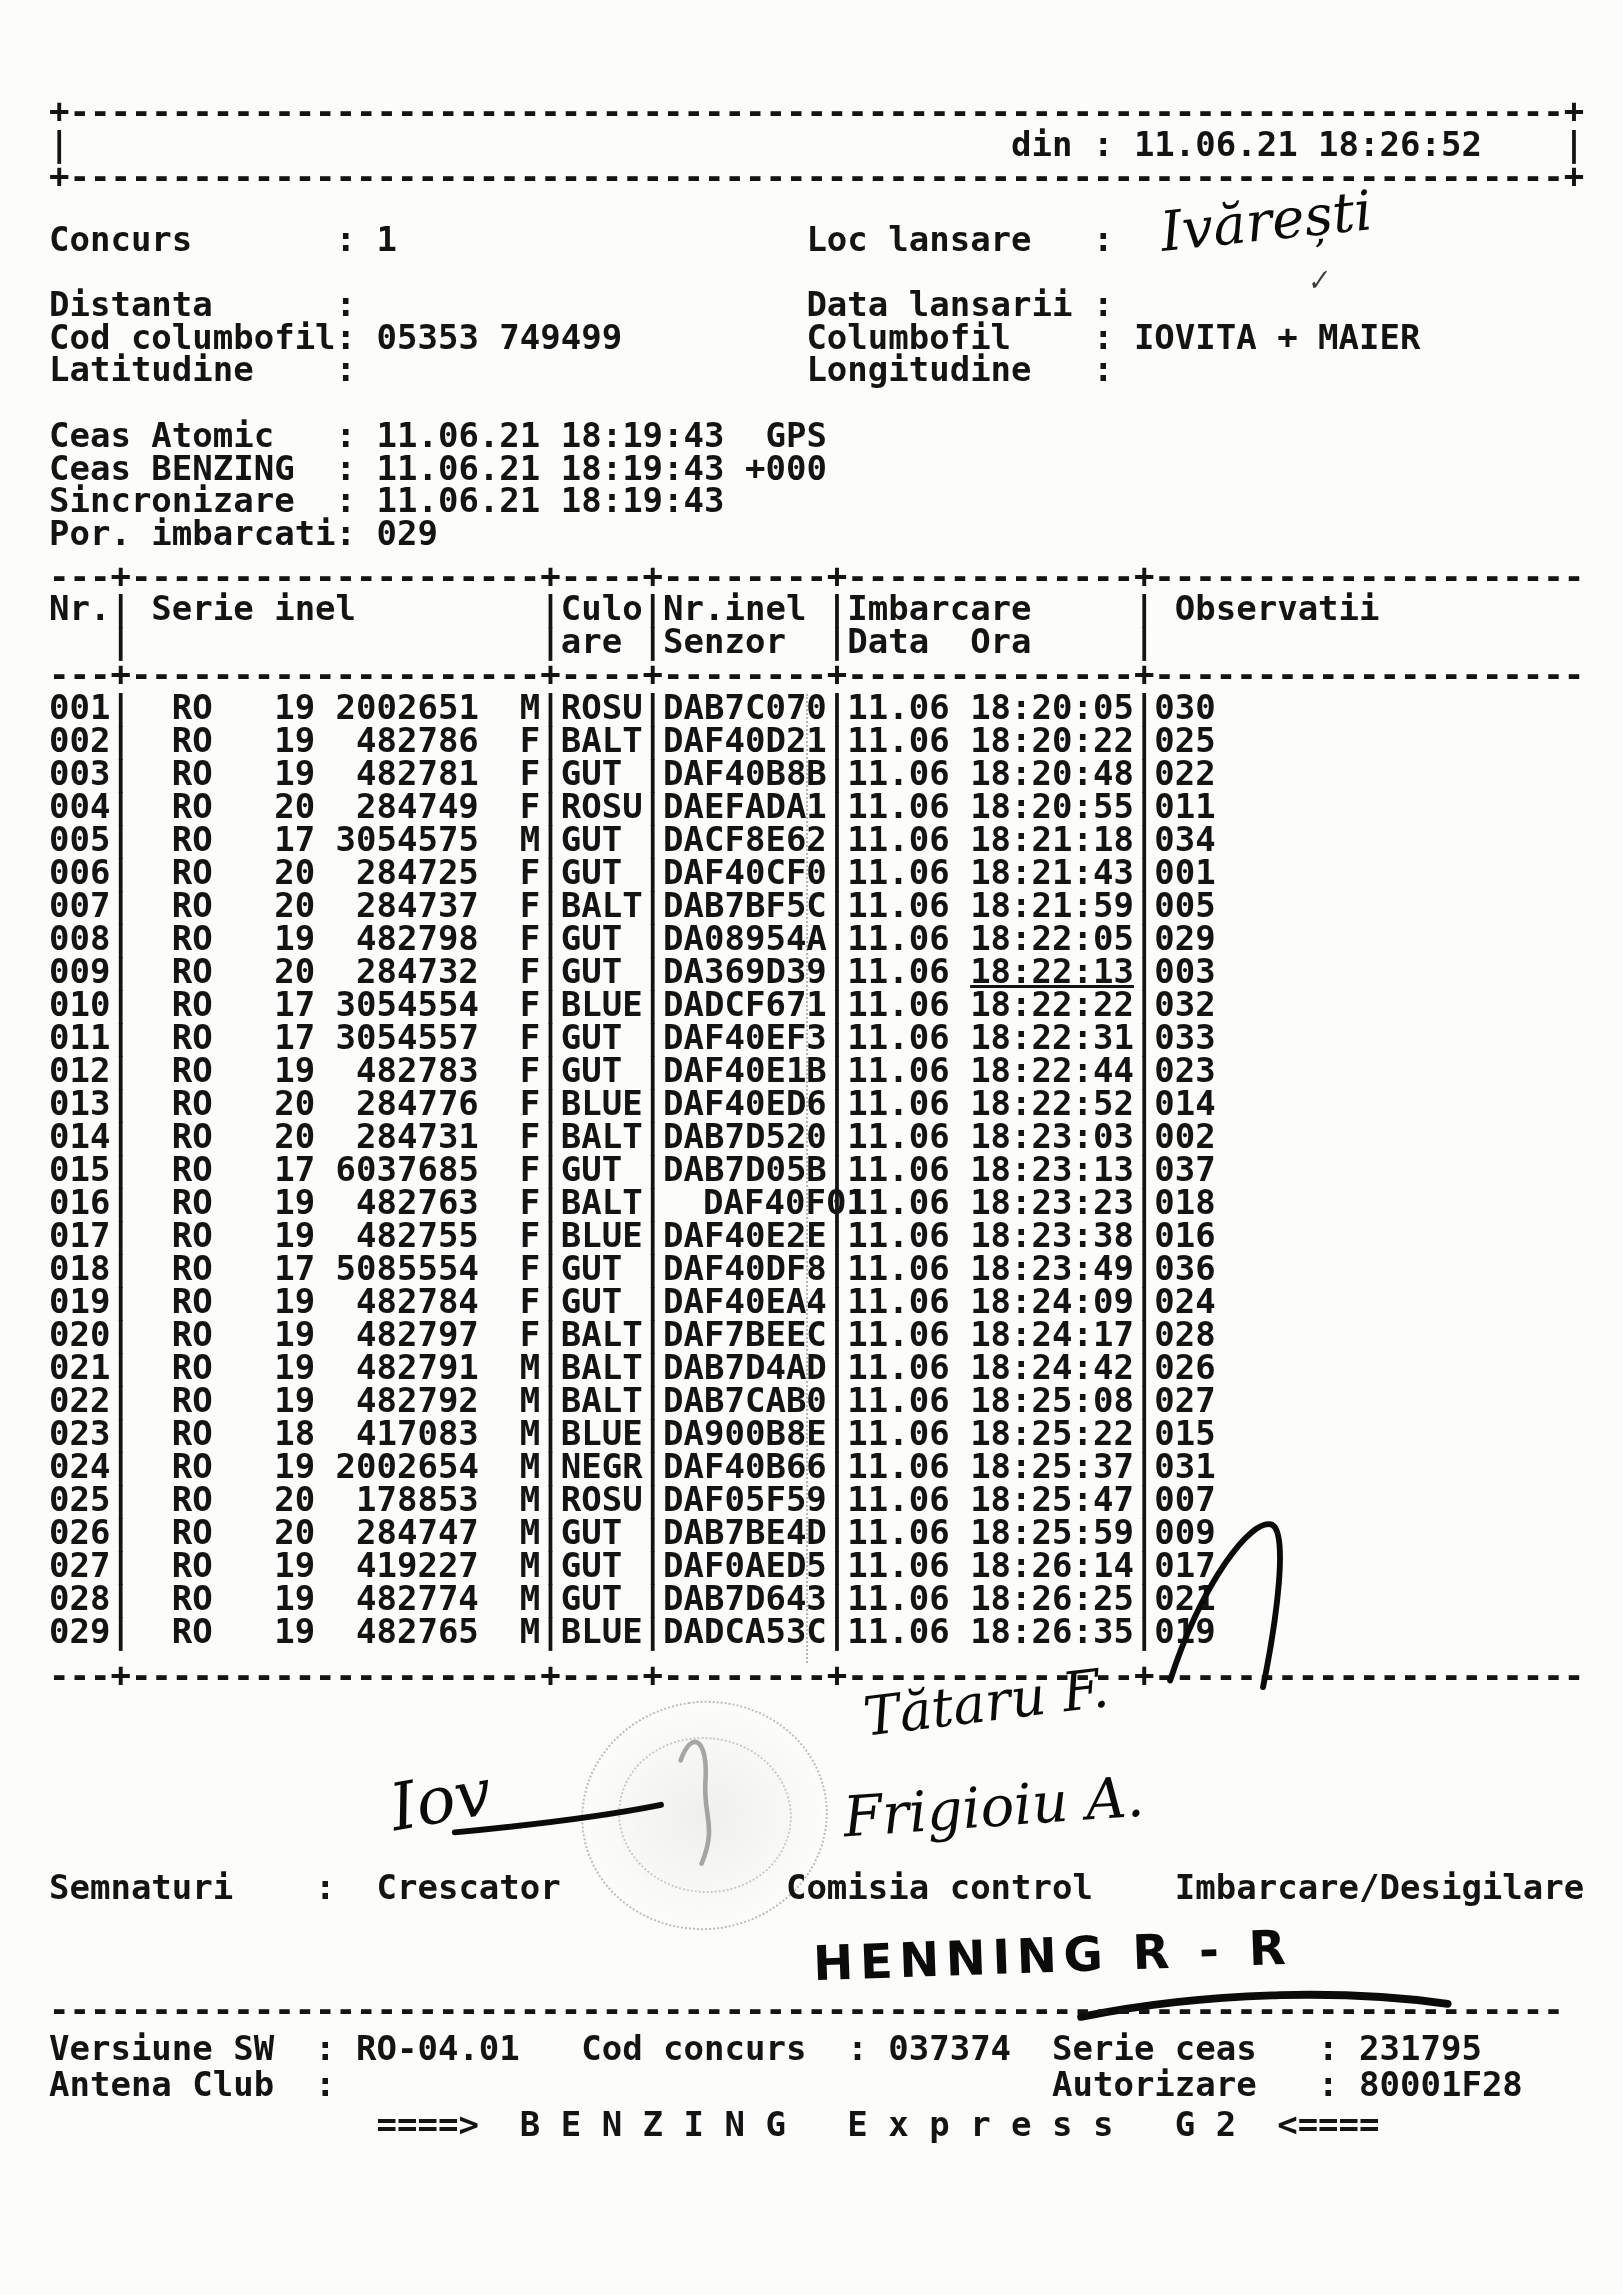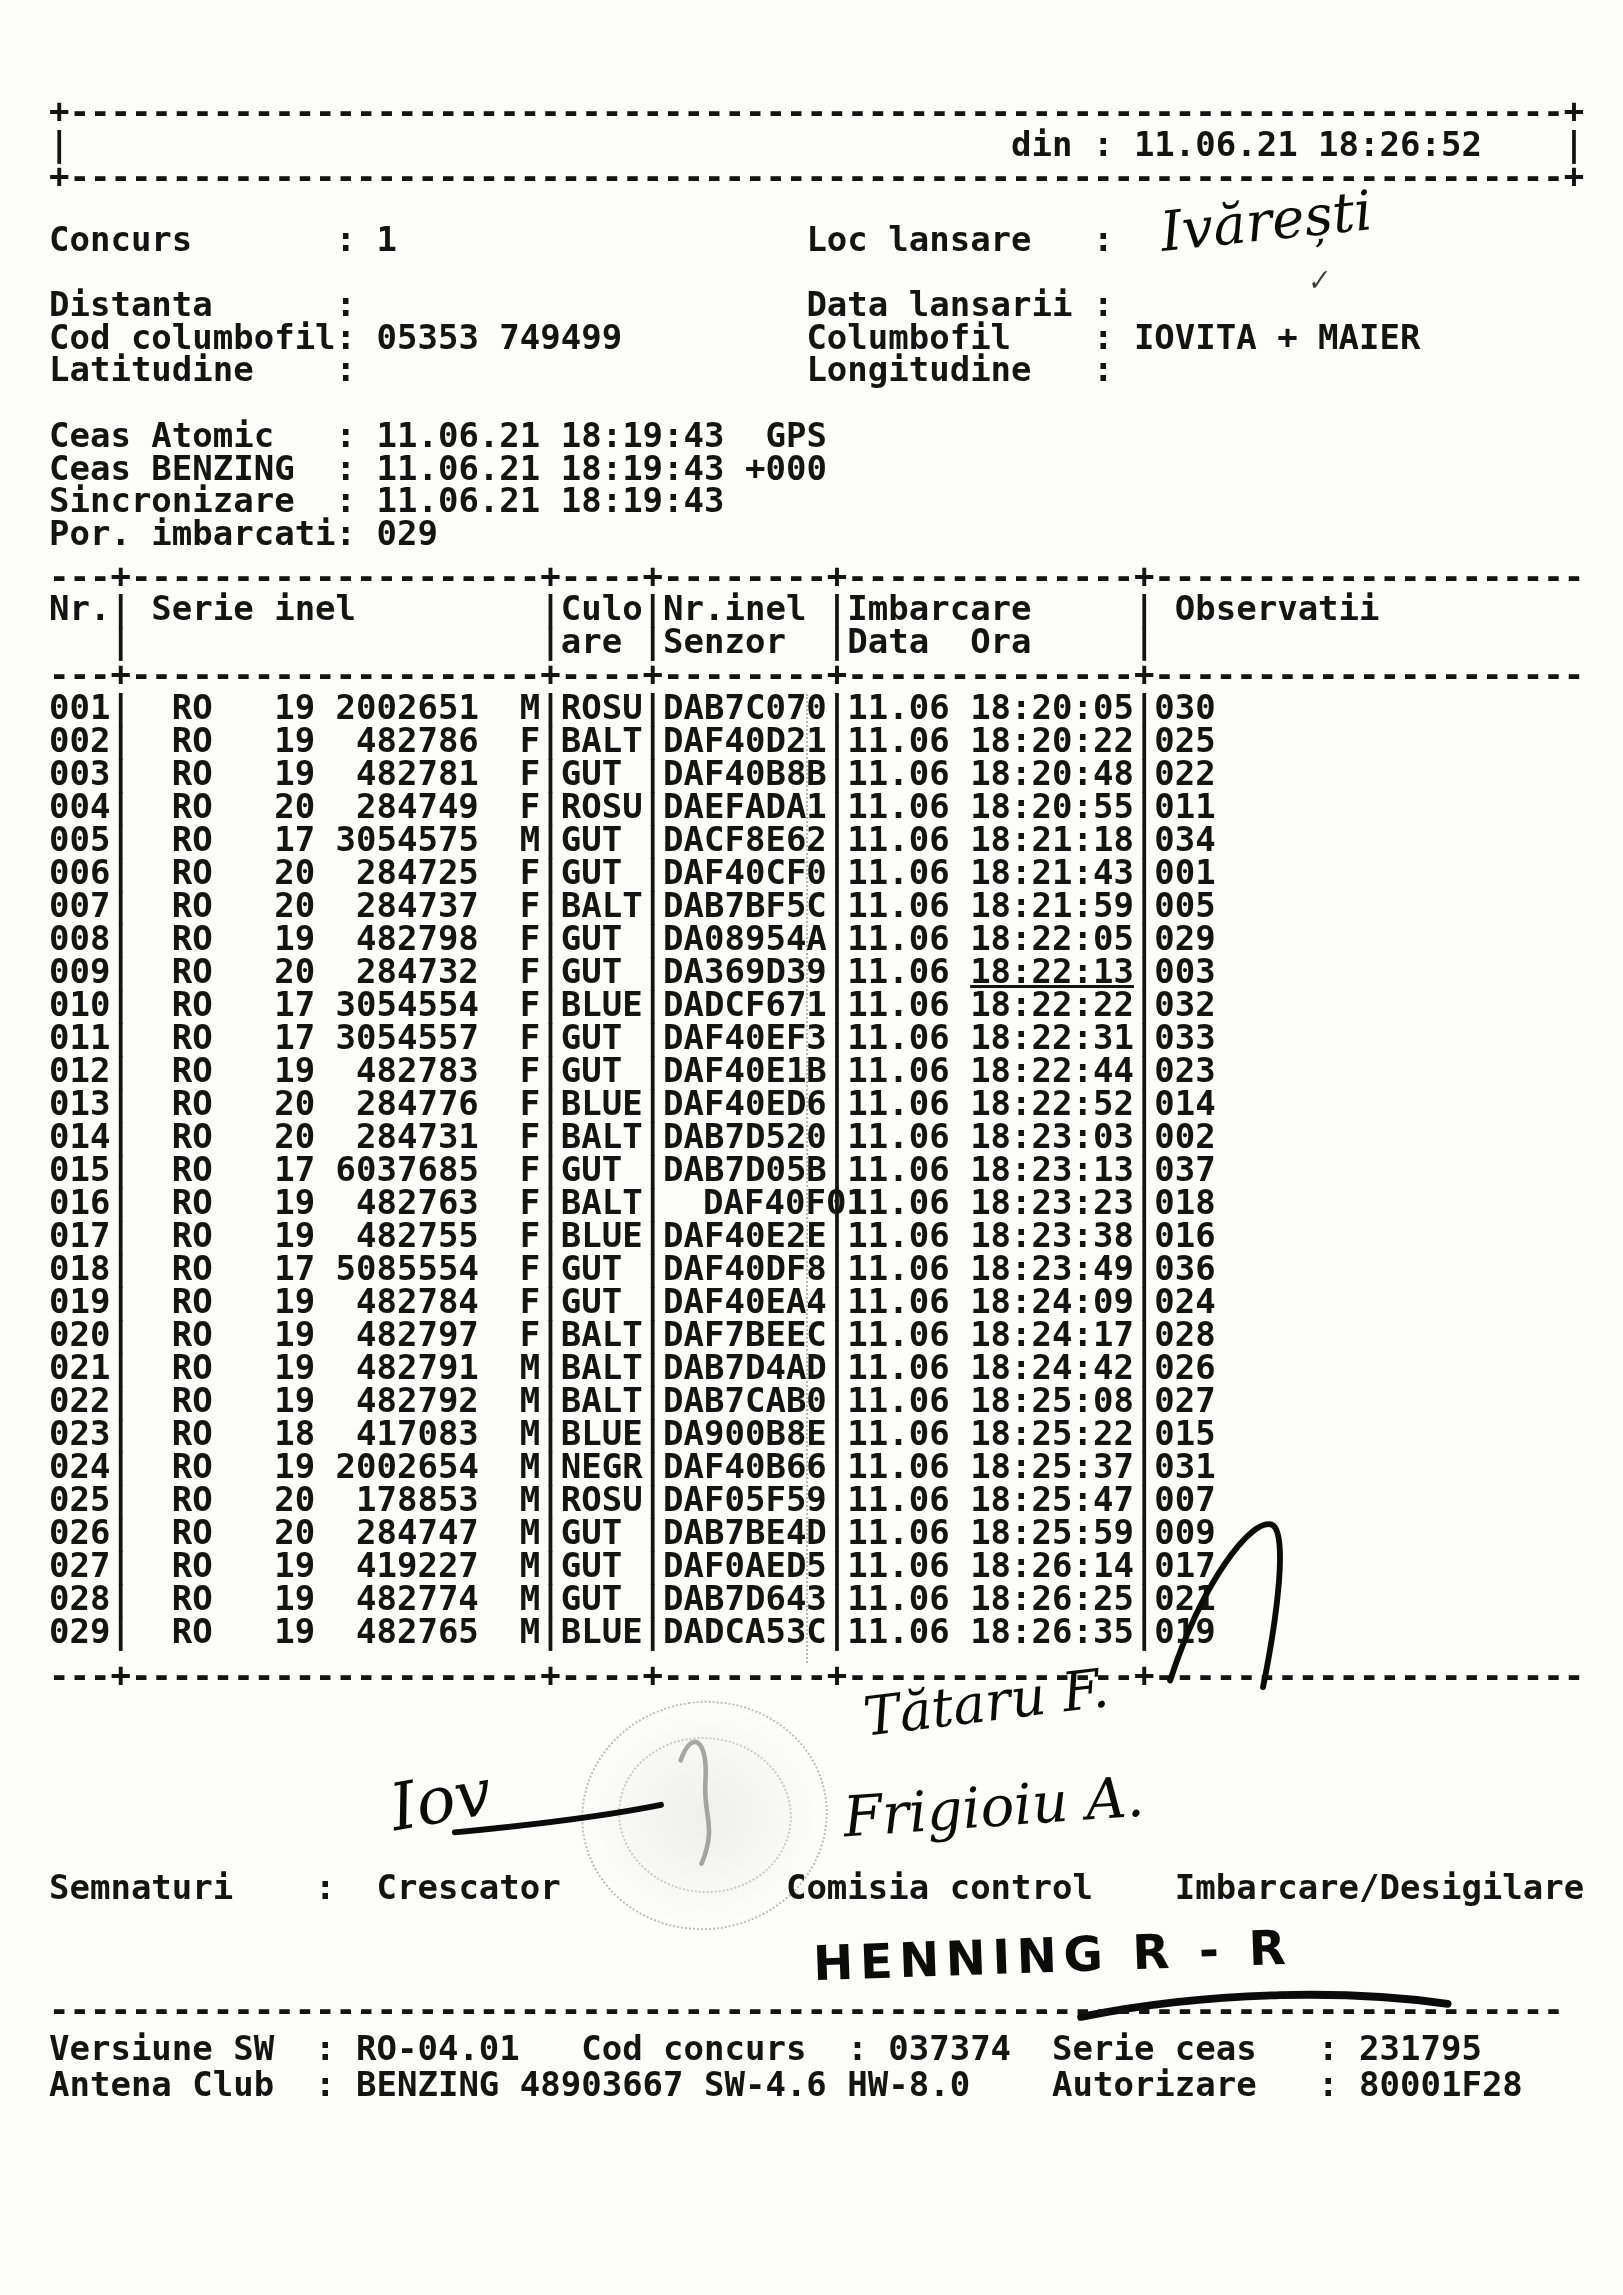--- a/index.html
+++ b/index.html
@@ -660,20 +660,22 @@
     <span class="at" style="left:26ch">Cod concurs</span>
     <span class="at" style="left:39ch">:</span>
     <span class="at" style="left:41ch">037374</span>
     <span class="at" style="left:49ch">Serie ceas</span>
     <span class="at" style="left:62ch">:</span>
     <span class="at" style="left:64ch">231795</span>
   </div>
   <div class="abs" style="top:2068px">
     <span class="at" style="left:0ch">Antena Club</span>
     <span class="at" style="left:13ch">:</span>
-    <span class="at" style="left:15ch">BENZING 48903667 SW-4.6 HW-8.0</span>
     <span class="at" style="left:49ch">Autorizare</span>
     <span class="at" style="left:62ch">:</span>
     <span class="at" style="left:64ch">80001F28</span>
   </div>
+  <div class="abs" style="top:2108px">
+    <span class="at" style="left:16ch">====&gt;  B E N Z I N G   E x p r e s s   G 2  &lt;====</span>
+  </div>
 
 </div>
 
 
 </body></html>

